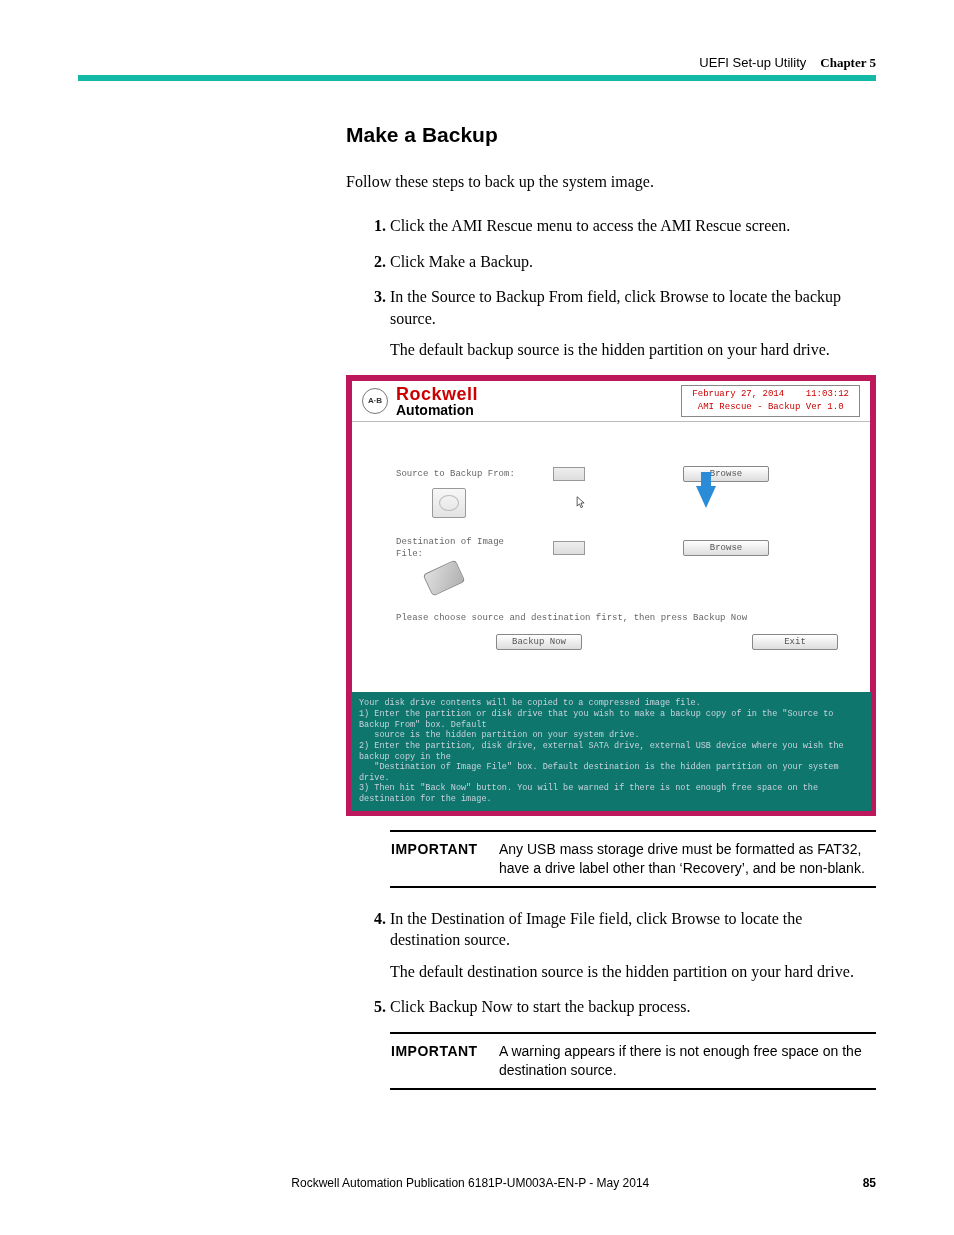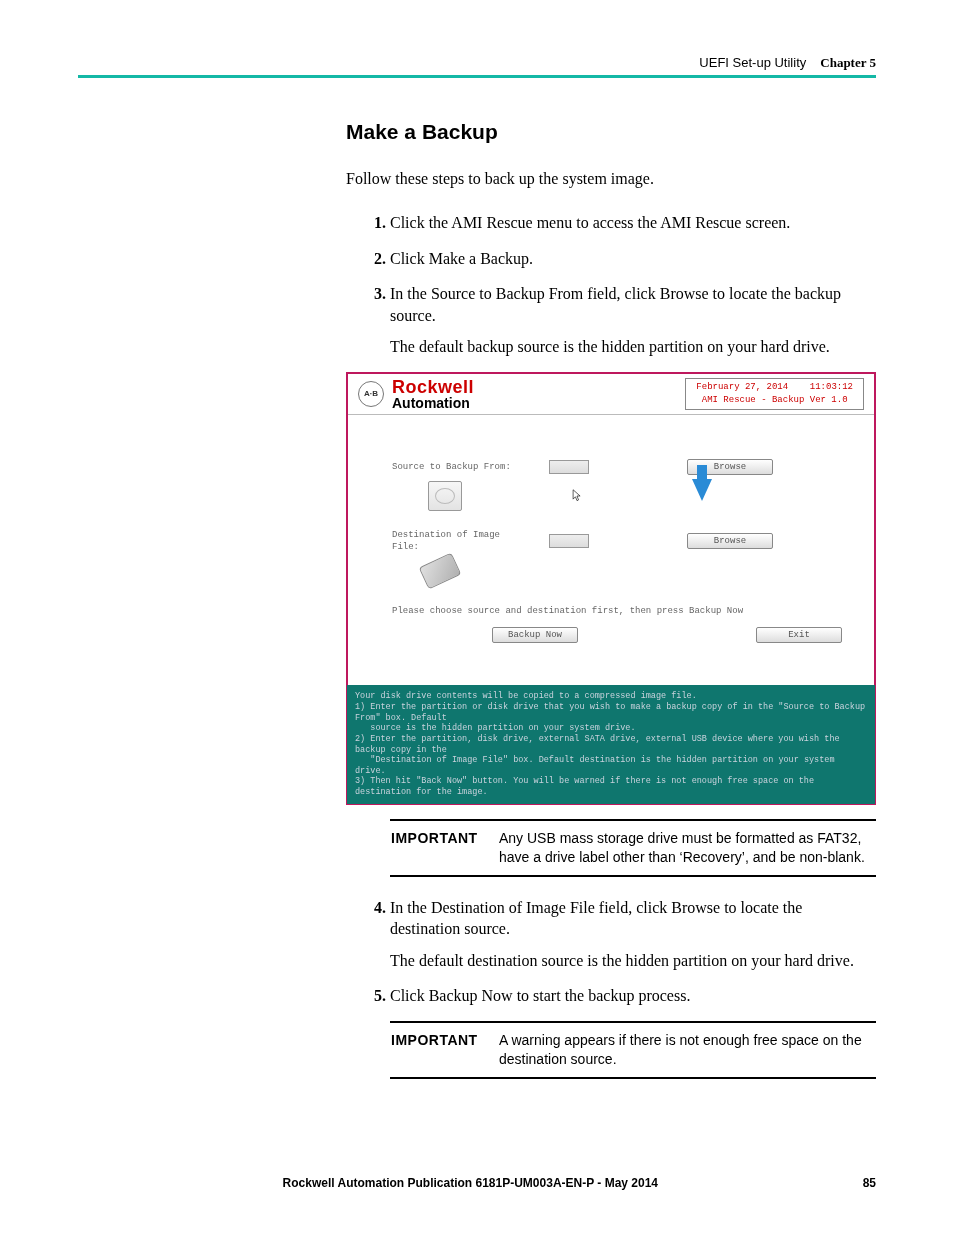--- a/index.html
+++ b/index.html
@@ -15,21 +15,21 @@
     box-sizing: border-box;
     padding: 55px 78px 40px 78px;
     position: relative;
   }
   .header-row {
     display: flex;
     justify-content: flex-end;
     align-items: baseline;
     font-size: 13px;
     padding-bottom: 4px;
-    border-bottom: 3px solid #14b8a6;
+    border-bottom: 6px solid #14b8a6;
     margin-bottom: 40px;
   }
   .header-left {
     margin-right: 14px;
     font-family: "Helvetica Neue", Arial, sans-serif;
   }
   .header-chapter {
     font-weight: bold;
     font-family: Liberation Serif, serif;
   }
@@ -56,21 +56,21 @@
   }
   ol.steps > li::marker {
     font-weight: bold;
   }
   .sub-p {
     margin: 10px 0 0 0;
   }
   
   .screenshot {
     margin: 8px 0 14px 0;
-    border: 2px solid #be185d;
+    border: 6px solid #be185d;
     background: #fff;
     font-family: "Courier New", monospace;
     font-size: 9px;
     color: #555;
   }
   .ss-header {
     display: flex;
     align-items: center;
     justify-content: space-between;
     padding: 4px 10px;
@@ -230,21 +230,21 @@
   .footer {
     position: absolute;
     bottom: 45px;
     left: 78px;
     right: 78px;
     display: flex;
     justify-content: space-between;
     font-family: "Helvetica Neue", Arial, sans-serif;
     font-size: 12px;
   }
-  .footer .pub { flex:1; text-align:center;font-weight:bold; }
+  .footer .pub { flex:1; text-align:center; }
   .footer .pn { font-weight: bold; }
   .cursor-icon {
     width: 10px;
     height: 14px;
     display: inline-block;
   }
 </style>
 </head>
 <body>
 

